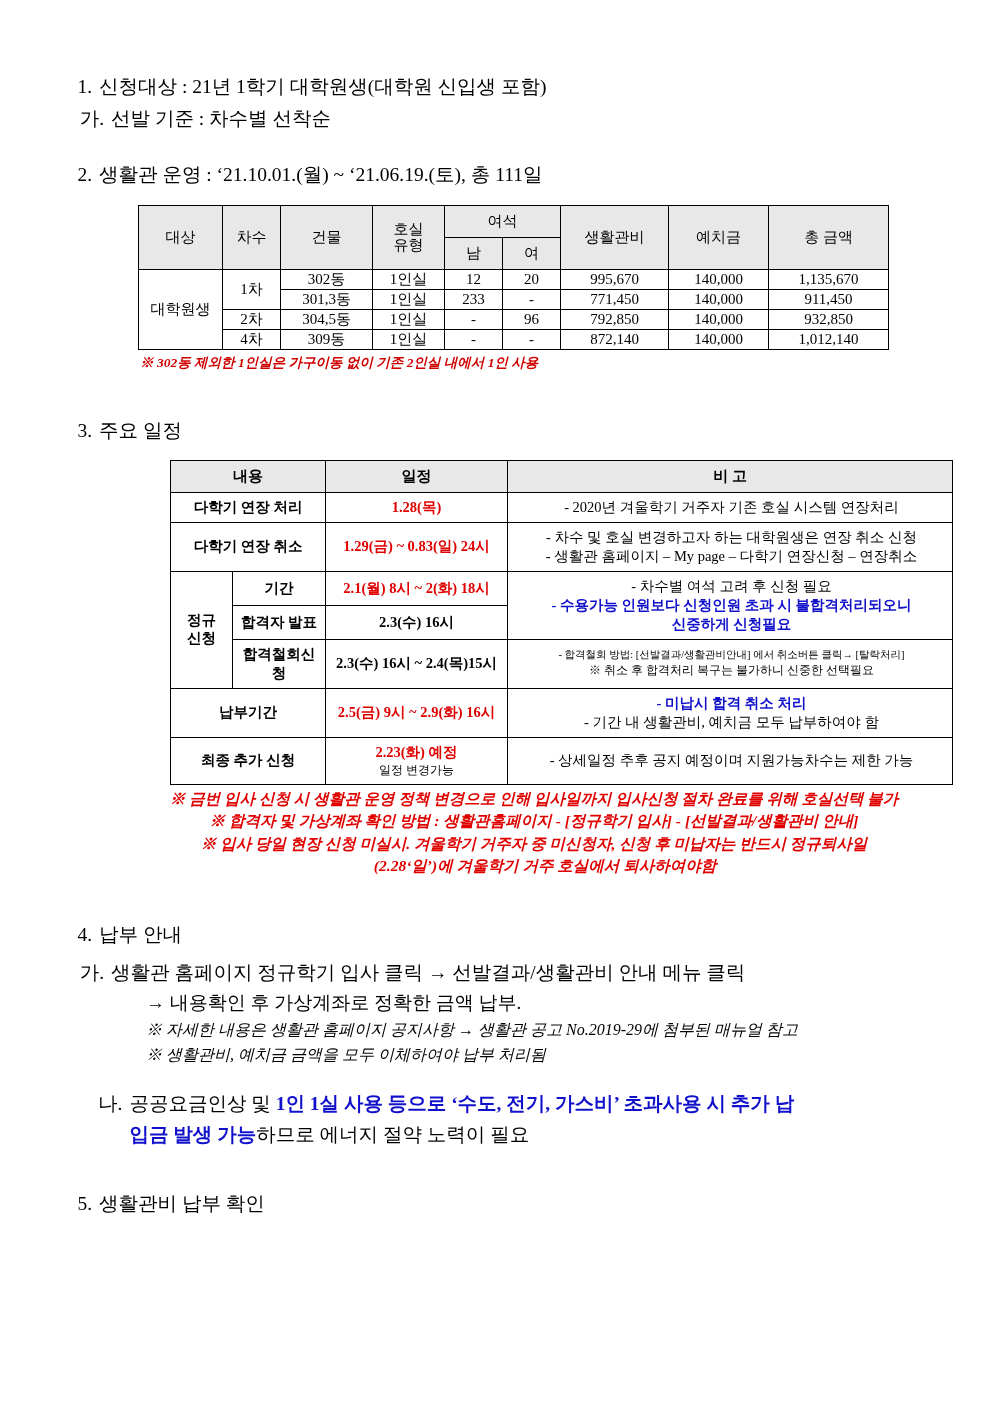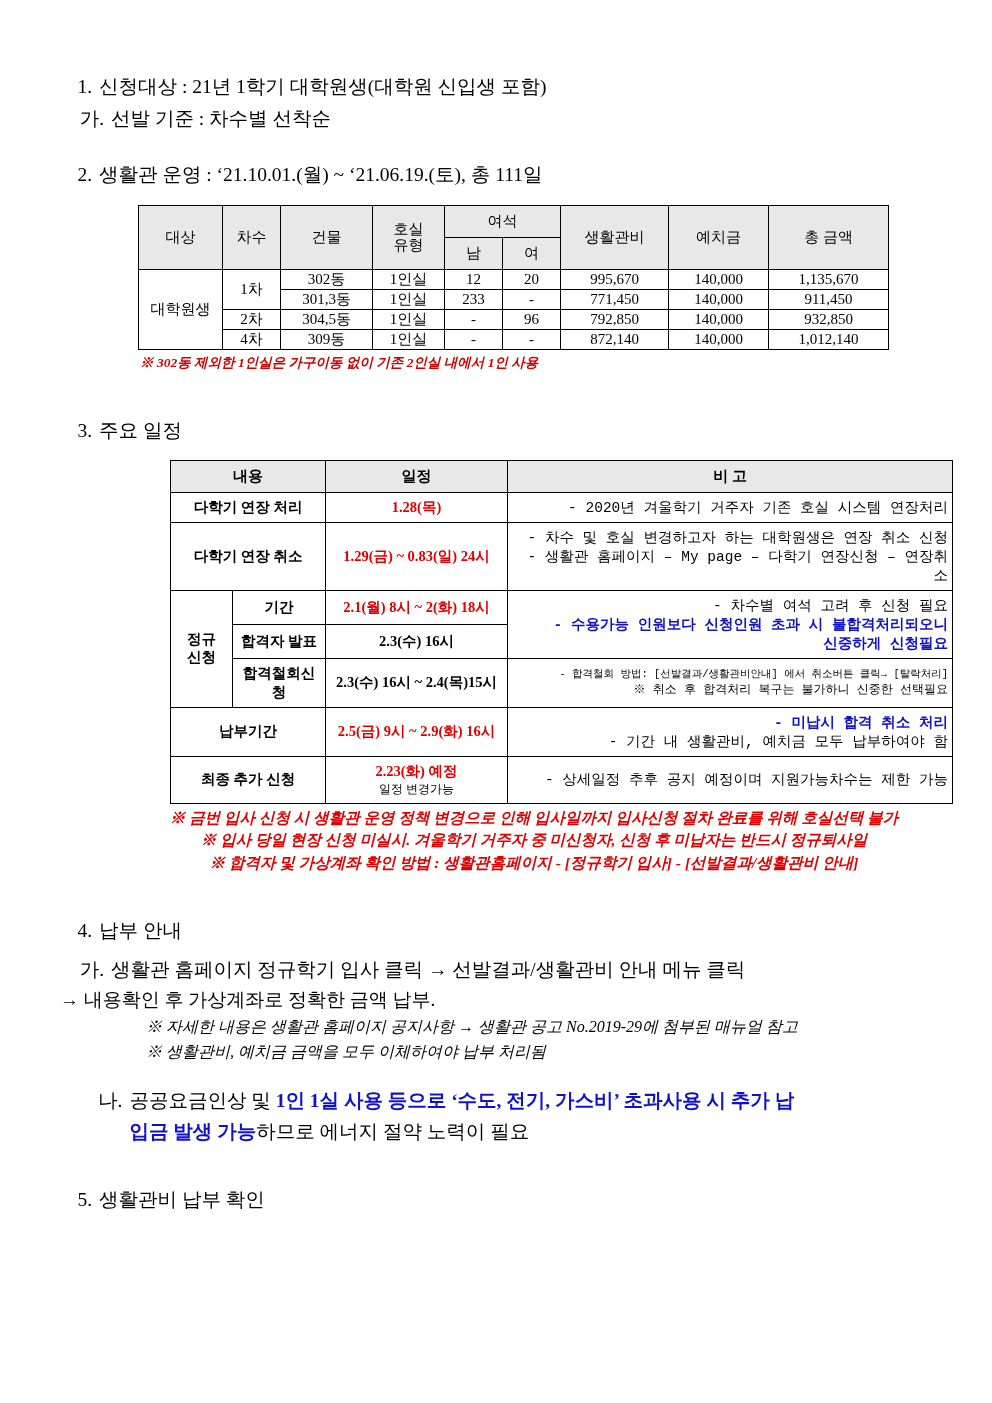--- a/index.html
+++ b/index.html
@@ -85,40 +85,41 @@
     vertical-align: middle;
   }
   .sched-table thead th {
     background: #e8e8e8;
     text-align: center;
     font-weight: bold;
     font-size: 15px;
     padding: 6px 4px;
   }
   .c-center { text-align: center; }
-  .c-left   { text-align: right; padding-left: 7px !important; font-family: Liberation Mono, monospace; }
+  .c-left   { text-align: center; padding-left: 7px !important; }
   .bold { font-weight: bold; }
   .red  { color: #e00000; }
   .blue { color: #1111cc; }
   .small { font-size: 12px; }
   .xsmall { font-size: 10.5px; }
 
   .warn-block {
     margin: 3px 0 0 76px;
     color: #e00000;
     font-weight: bold;
     font-style: italic;
     font-size: 15.5px;
     line-height: 1.45;
   }
   .warn-block div { white-space: nowrap; text-align: center; }
 
   .sec { margin-top: 26px; }
   .arrow-line {
     font-size: 19px;
+    margin-left: 86px;
     margin-top: 2px;
   }
   .note-line {
     font-size: 16px;
     font-style: italic;
     margin-left: 86px;
     margin-top: 4px;
   }
   .bullet-b {
     font-size: 19.5px;
@@ -310,22 +311,23 @@
             <div class="bold red">2.23(화) 예정</div>
             <div class="small">일정 변경가능</div>
           </td>
           <td class="c-left">- 상세일정 추후 공지 예정이며 지원가능차수는 제한 가능</td>
         </tr>
       </tbody>
     </table>
 
     <div class="warn-block">
       <div>※ 금번 입사 신청 시 생활관 운영 정책 변경으로 인해 입사일까지 입사신청 절차 완료를 위해 호실선택 불가</div>
+      <div>※ 합격자 및 가상계좌 확인 방법 : 생활관홈페이지 - [정규학기 입사] - [선발결과/생활관비 안내]</div>
       <div>※ 입사 당일 현장 신청 미실시. 겨울학기 거주자 중 미신청자, 신청 후 미납자는 반드시 정규퇴사일</div>
-      <div>※ 합격자 및 가상계좌 확인 방법 : 생활관홈페이지 - [정규학기 입사] - [선발결과/생활관비 안내]</div>
+      <div style="margin-left:22px">(2.28‘일’)에 겨울학기 거주 호실에서 퇴사하여야함</div>
     </div>
   </div>
 
   <div style="margin-top:42px">
     <div class="item-line">
       <span class="num">4.</span>
       <span class="txt">납부 안내</span>
     </div>
 
     <div class="item-line" style="margin-top:8px">

